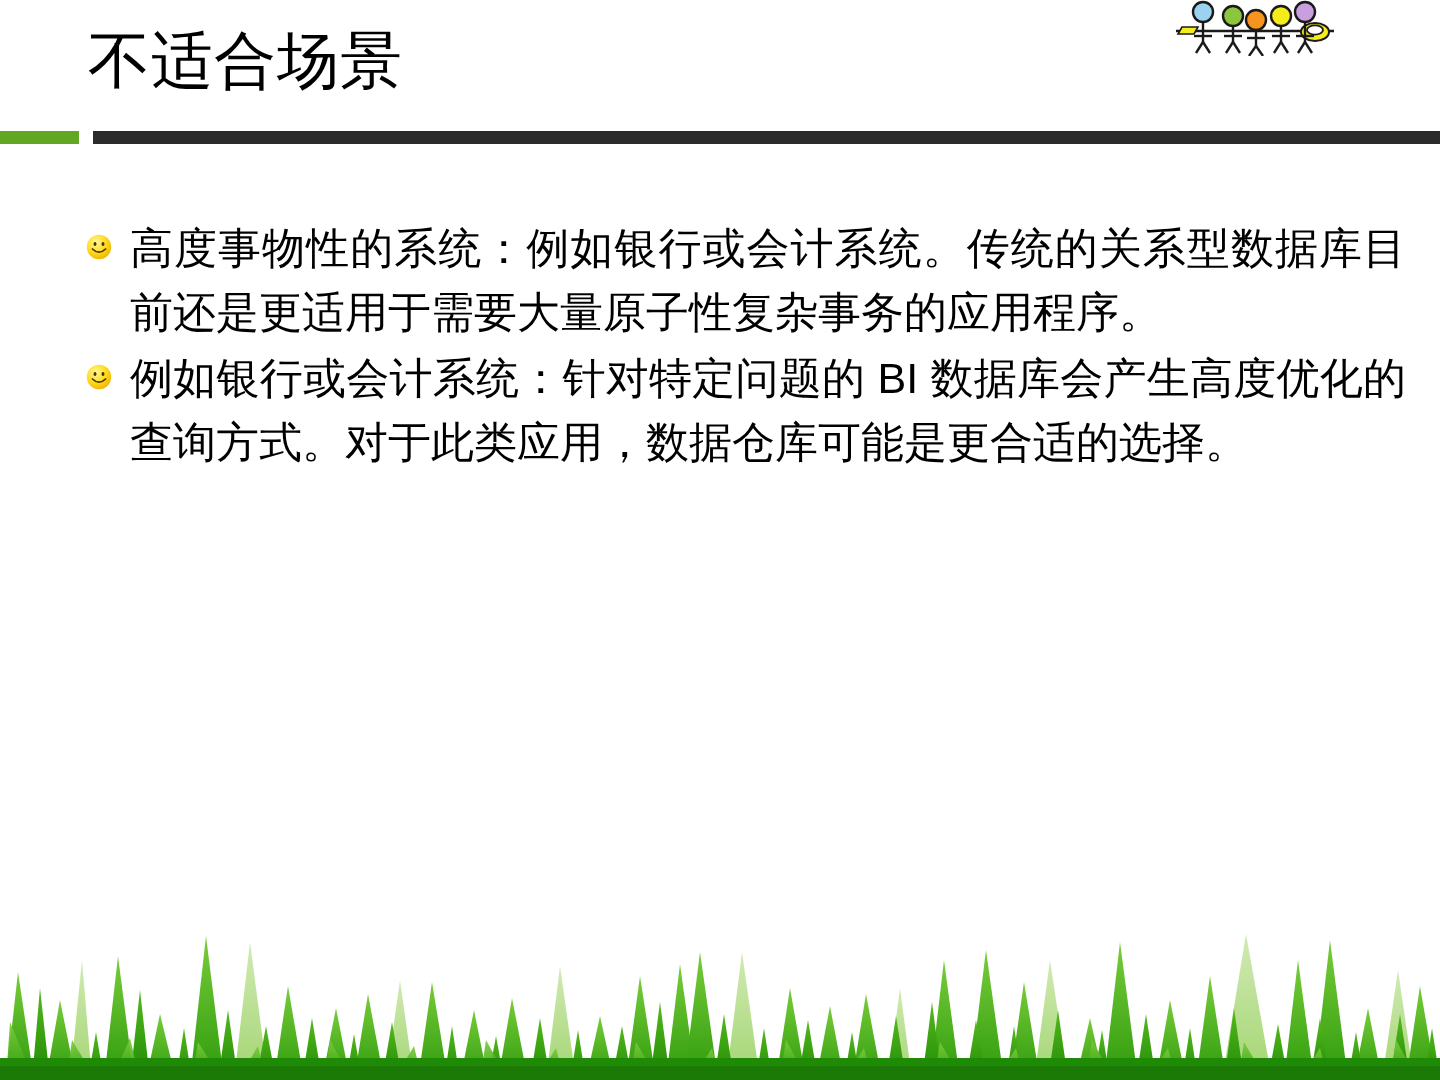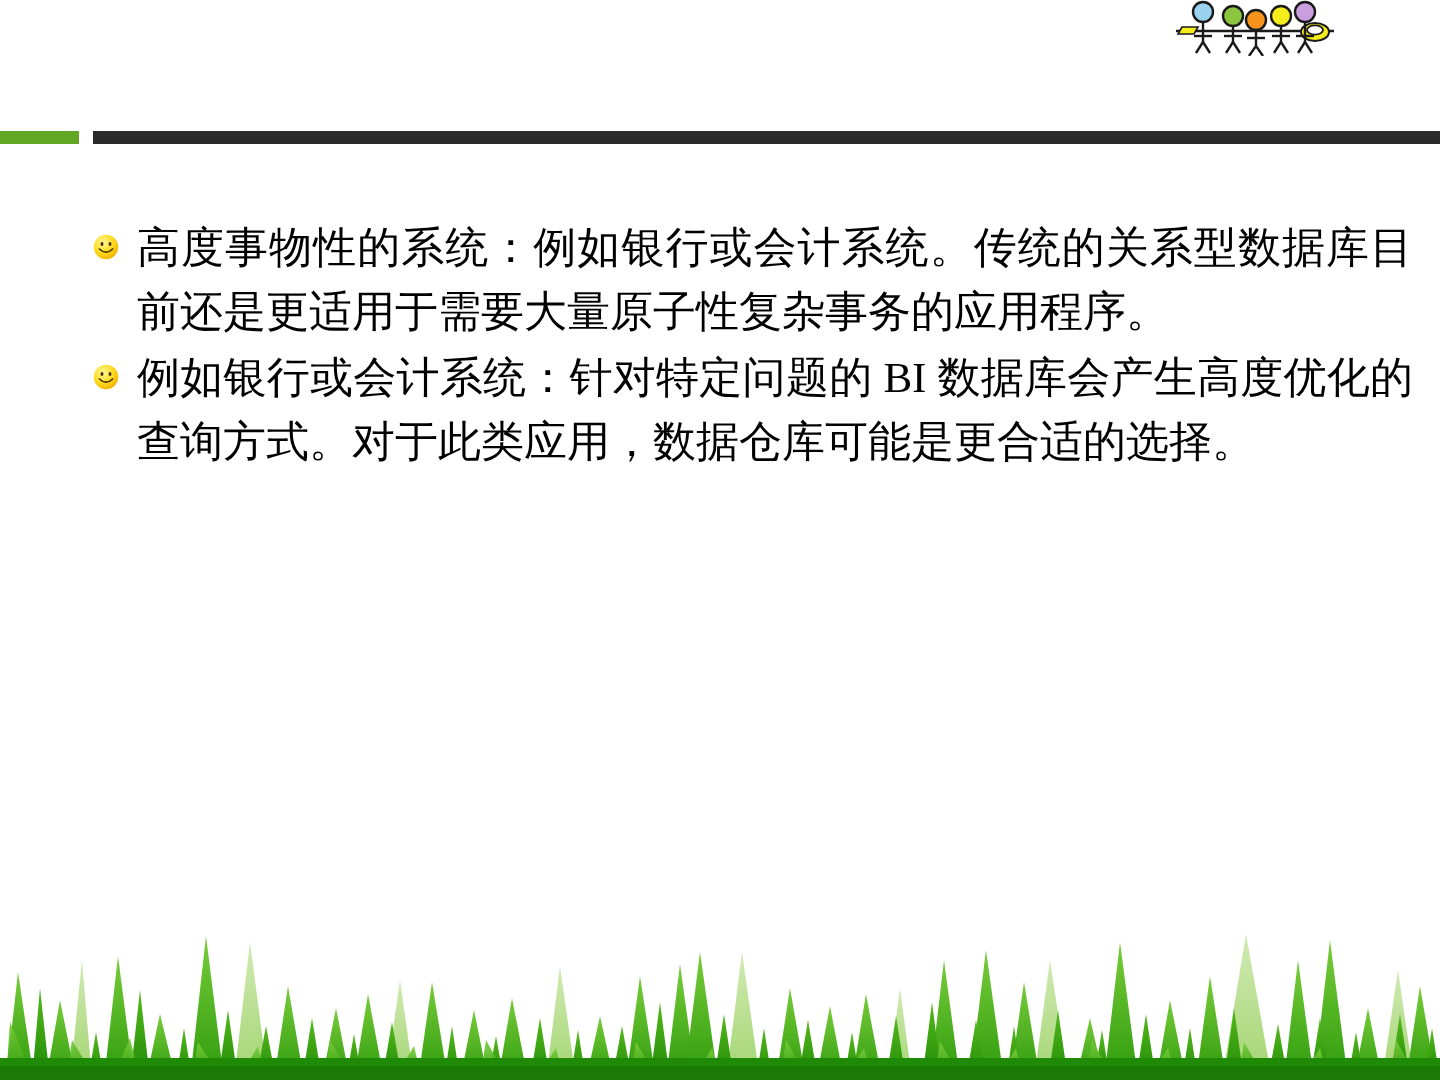--- a/index.html
+++ b/index.html
@@ -56,24 +56,23 @@
     position: absolute;
     left: 1168px;
     top: 0px;
     width: 172px;
     height: 56px;
   }
 
   
   .body-list {
     position: absolute;
-    left: 93px;
+    left: 86px;
     top: 216px;
     width: 1320px;
-    font-family: Liberation Serif, serif;
   }
   .bullet-row {
     display: flex;
     align-items: flex-start;
     margin-bottom: 2px;
   }
   .bullet-icon {
     flex: 0 0 auto;
     width: 26px;
     height: 26px;
@@ -100,20 +99,21 @@
     height: 190px;
     overflow: hidden;
     pointer-events: none;
   }
 </style>
 </head>
 <body>
 
 <div class="slide">
 
+  <div class="slide-title">不适合场景</div>
 
   <div class="rule-green"></div>
   <div class="rule-dark"></div>
 
   <div class="logo">
     <svg viewBox="0 0 172 56" width="172" height="56" xmlns="http://www.w3.org/2000/svg">
 
       <line x1="8" y1="31" x2="166" y2="31" stroke="#1a1a1a" stroke-width="2.4"></line>
 
       <polygon points="14,27 30,27 26,34 10,34" fill="#f5ec1c" stroke="#1a1a1a" stroke-width="1.6"></polygon>

